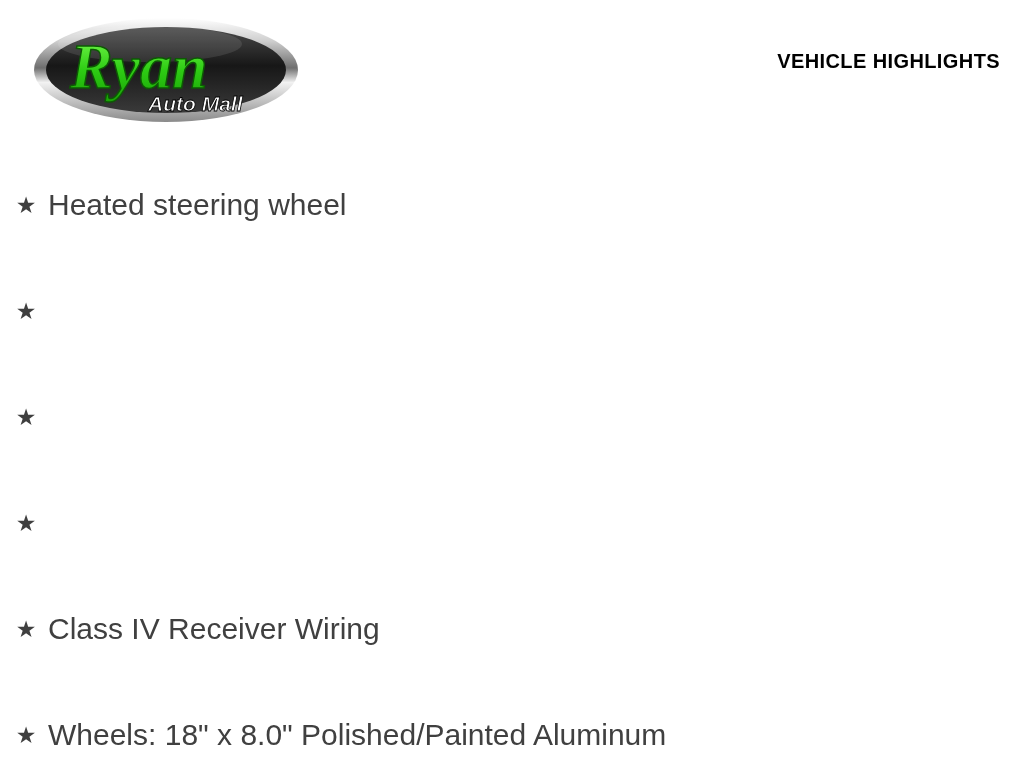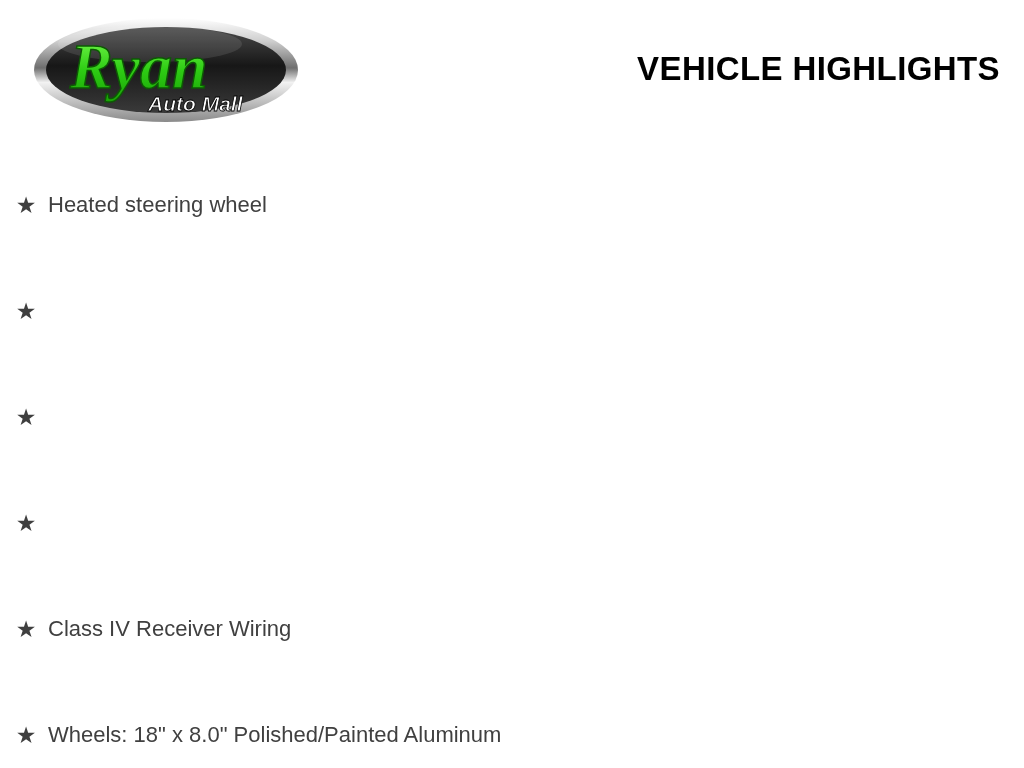--- a/index.html
+++ b/index.html
@@ -32,21 +32,21 @@
     width: 272px;
     height: 118px;
   }
   .logo svg {
     display: block;
   }
   .highlights-title {
     position: absolute;
     right: 36px;
     top: 50px;
-    font-size: 33px;
+    font-size: 20px;
     font-weight: bold;
     color: #000000;
     letter-spacing: 0.4px;
     white-space: nowrap;
   }
 
   
   .features {
     position: absolute;
     left: 0;
@@ -61,21 +61,21 @@
   .bullet-star {
     width: 44px;
     min-width: 44px;
     text-align: center;
     font-size: 23px;
     line-height: 1;
     color: #3f3f3f;
     padding-left: 4px;
   }
   .feature-label {
-    font-size: 22px;
+    font-size: 30px;
     color: #404040;
     white-space: nowrap;
   }
 </style>
 </head>
 <body>
 
 <div class="page">
 
   <div class="header">

